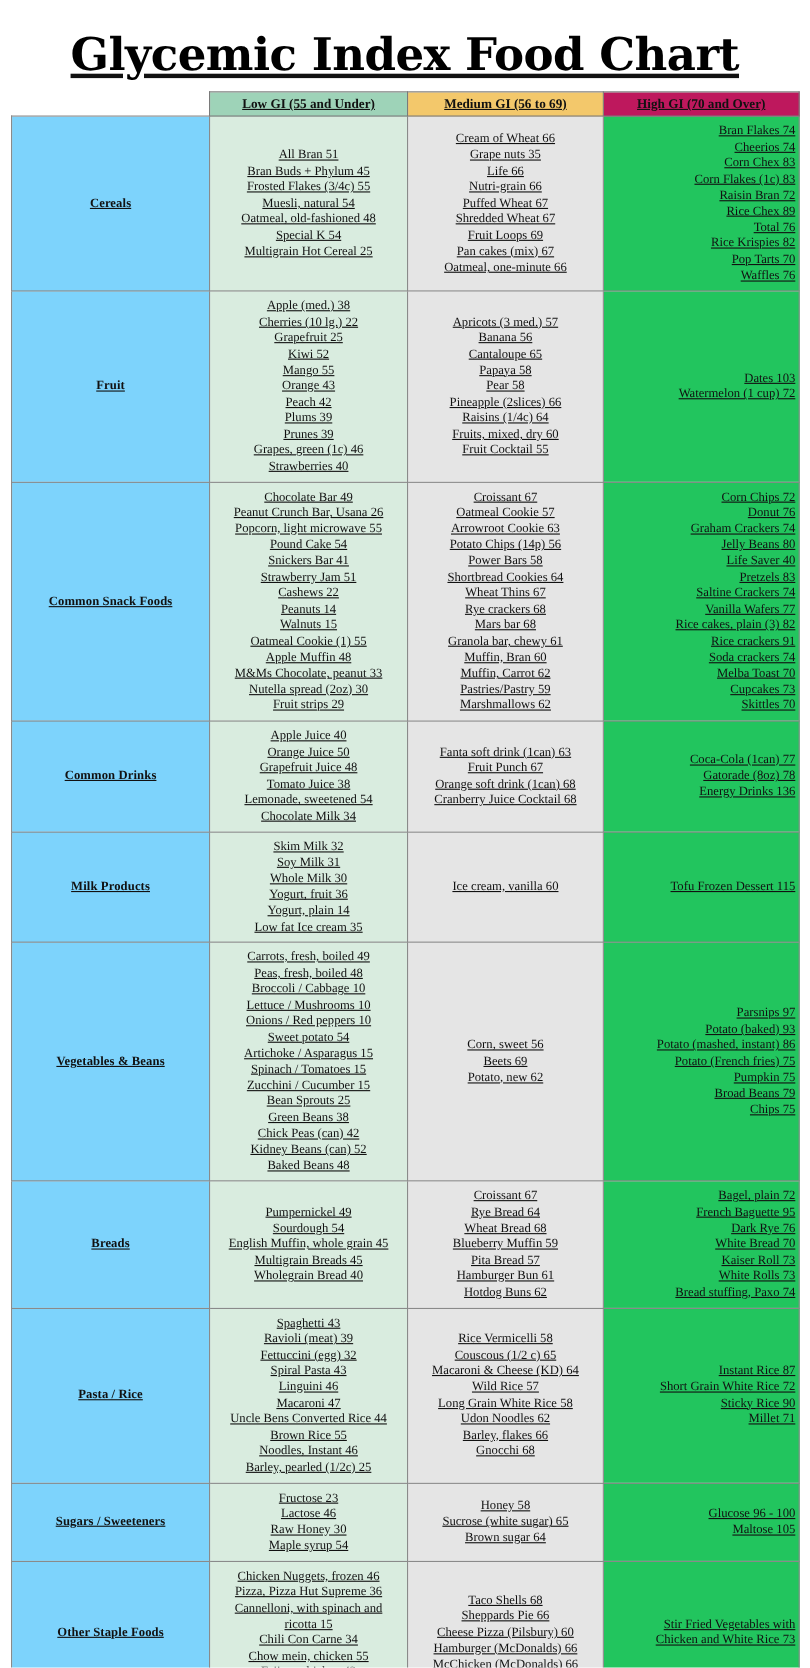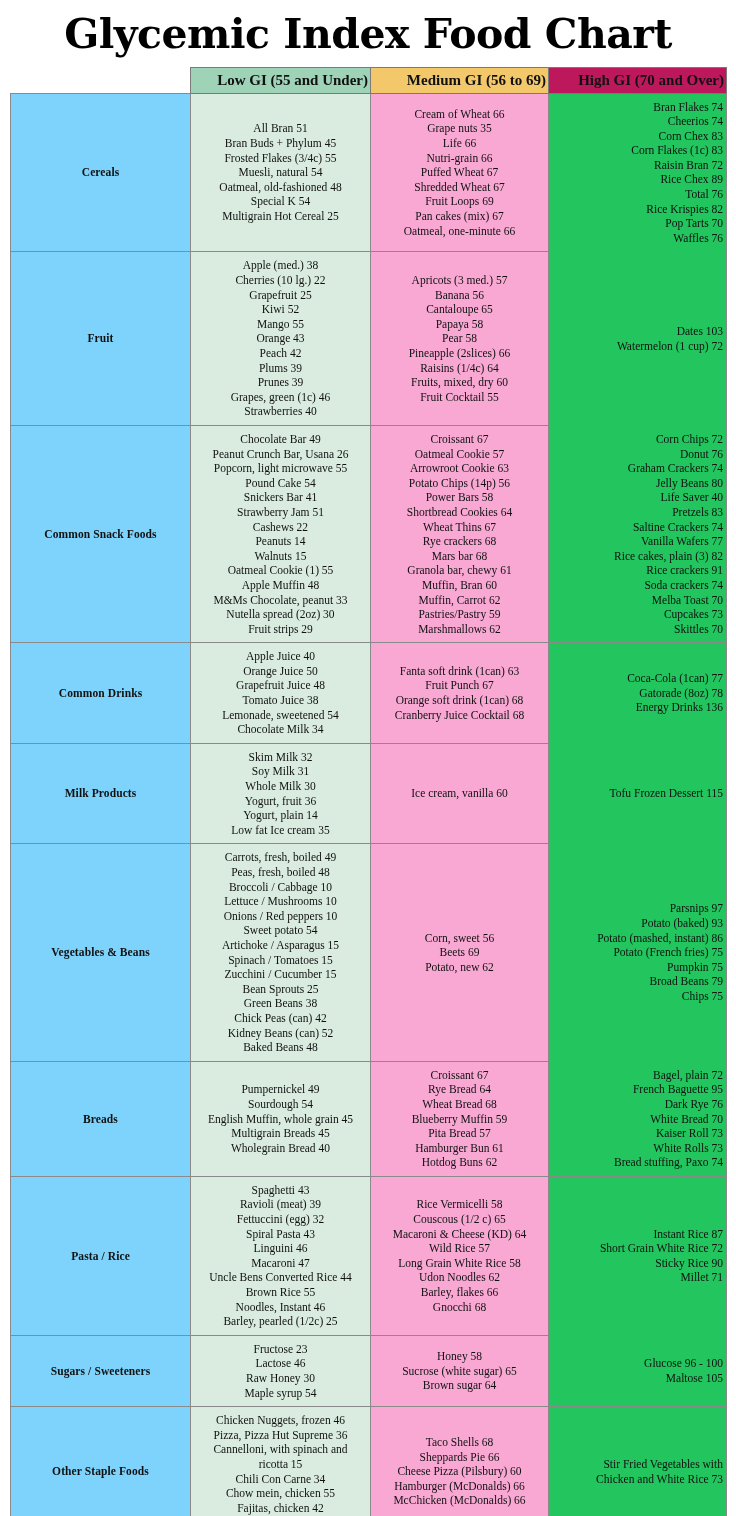--- a/index.html
+++ b/index.html
@@ -12,21 +12,22 @@
     height: 1516px;
     font-family: "Liberation Serif", serif;
     color: #111111;
     overflow: hidden;
   }
   .page {
     width: 736px;
     height: 1516px;
     position: relative;
     box-sizing: border-box;
-    padding: 0 10px;
+    padding: 16px 10px;
+    text-decoration: underline;
   }
   .title {
     text-align: center;
     font-family: "DejaVu Serif", serif;
     font-weight: bold;
     font-size: 41px;
     letter-spacing: -0.5px;
     line-height: 1;
     padding: 14px 0 12px 0;
     color: #000000;
@@ -37,23 +38,23 @@
     width: 716px;
     margin: 0 auto;
   }
   table.gi col.c0 { width: 180px; }
   table.gi col.c1 { width: 180px; }
   table.gi col.c2 { width: 178px; }
   table.gi col.c3 { width: 178px; }
 
   thead th {
     font-family: "Liberation Serif", serif;
-    font-size: 15px;
+    font-size: 12px;
     font-weight: bold;
-    text-align: right;
+    text-align: center;
     padding: 4px 2px;
     border: 1px solid #7a7a7a;
     line-height: 1.1;
     margin-top: 31px;
   }
   thead th.blank {
     border: none;
     background: transparent;
   }
   th.h-low { background: #9ed3b8; }
@@ -69,21 +70,21 @@
     text-align: center;
   }
   td.cat {
     background: #7dd3fc;
     font-weight: bold;
     font-size: 11.5px;
     text-align: center;
     letter-spacing: 0.1px;
   }
   td.low { background: #d9ecdf; }
-  td.med { background: #f9a8d4; text-align: center; }
+  td.med { background: #e5e5e5; text-align: center; }
   td.high { background: #22c55e; text-align: right; }
 
   .item { white-space: nowrap; }
 </style>
 </head>
 <body>
 
 <div class="page">
 
   <div class="title">Glycemic Index Food Chart</div>

